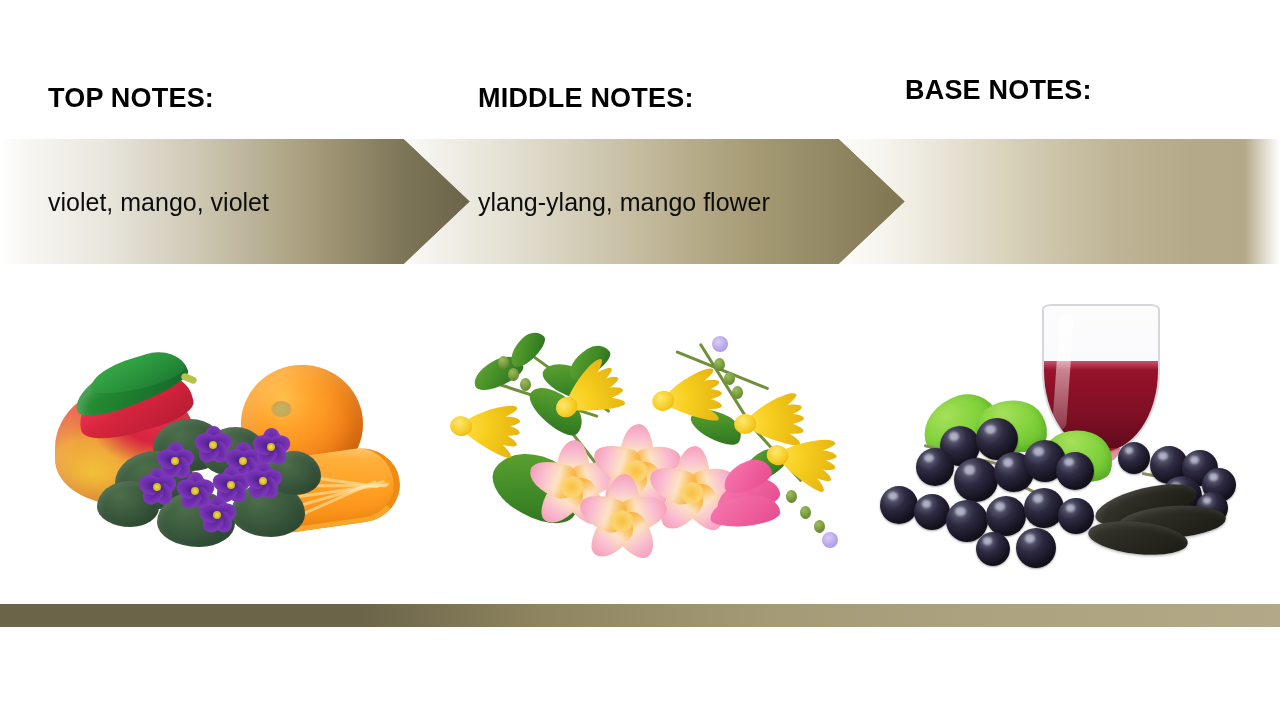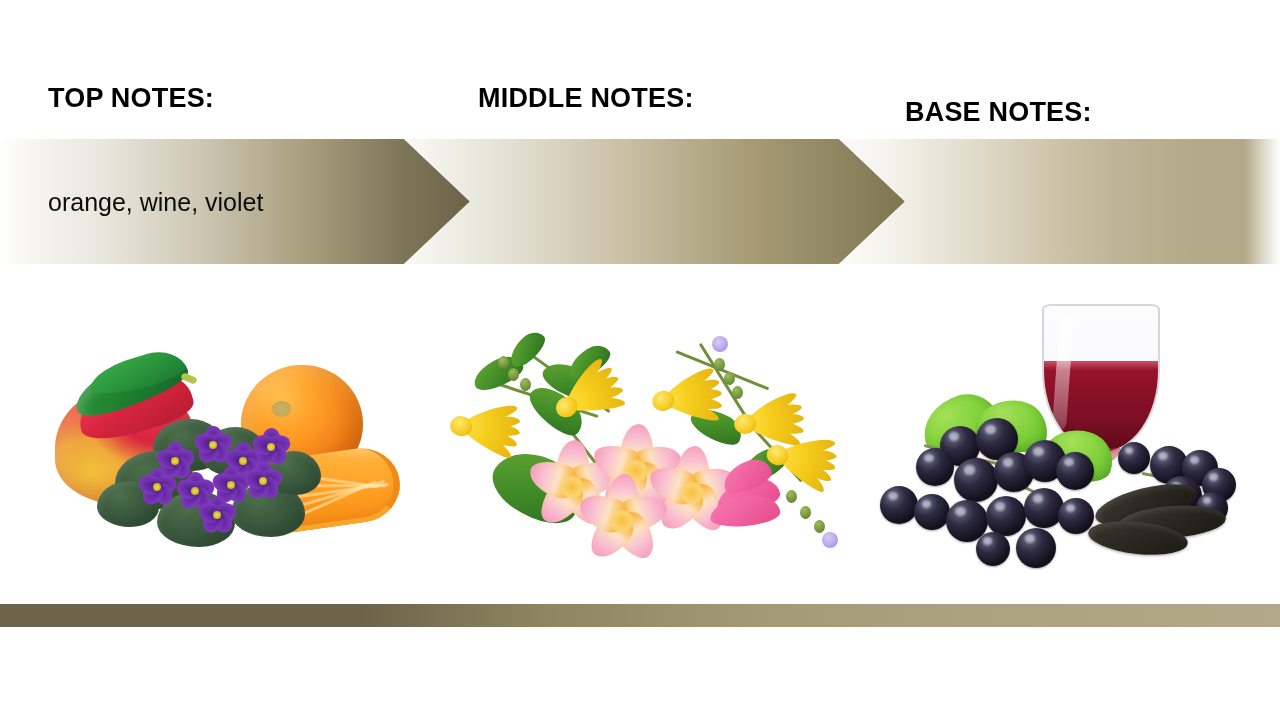--- a/index.html
+++ b/index.html
@@ -25,21 +25,21 @@
     font-family: "Liberation Sans", sans-serif;
     font-weight: bold;
     font-size: 27px;
     line-height: 32px;
     color: #000000;
     letter-spacing: 0.2px;
     white-space: nowrap;
   }
   #heading-top    { left: 48px;  top: 82px; }
   #heading-middle { left: 478px; top: 82px; }
-  #heading-base   { left: 905px; top: 96px; }
+  #heading-base   { left: 905px; top: 74px; }
 
   
   #banner {
     position: absolute;
     left: 0;
     top: 139px;
     width: 1280px;
     height: 125px;
   }
   .chev {
@@ -403,21 +403,22 @@
     <div class="chev" id="chev-1">
       <div class="chev-body"></div>
     </div>
     <div class="chev" id="chev-2">
       <div class="chev-body"></div>
     </div>
     <div class="chev" id="chev-3">
       <div class="chev-body"></div>
     </div>
 
-    <div class="chev-text" id="chev-text-1">orange, wine, violet</div>
+    <div class="chev-text" id="chev-text-1">violet, mango, violet</div>
+    <div class="chev-text" id="chev-text-2">ylang-ylang, mango flower</div>
   </div>
 
   <div class="art" id="art-top">
 
     <div class="orange-ball"></div>
     <div class="orange-navel"></div>
 
     <div class="mango-body"></div>
     <div class="mango-slice"></div>
     <div class="mango-leaf-a"></div>

